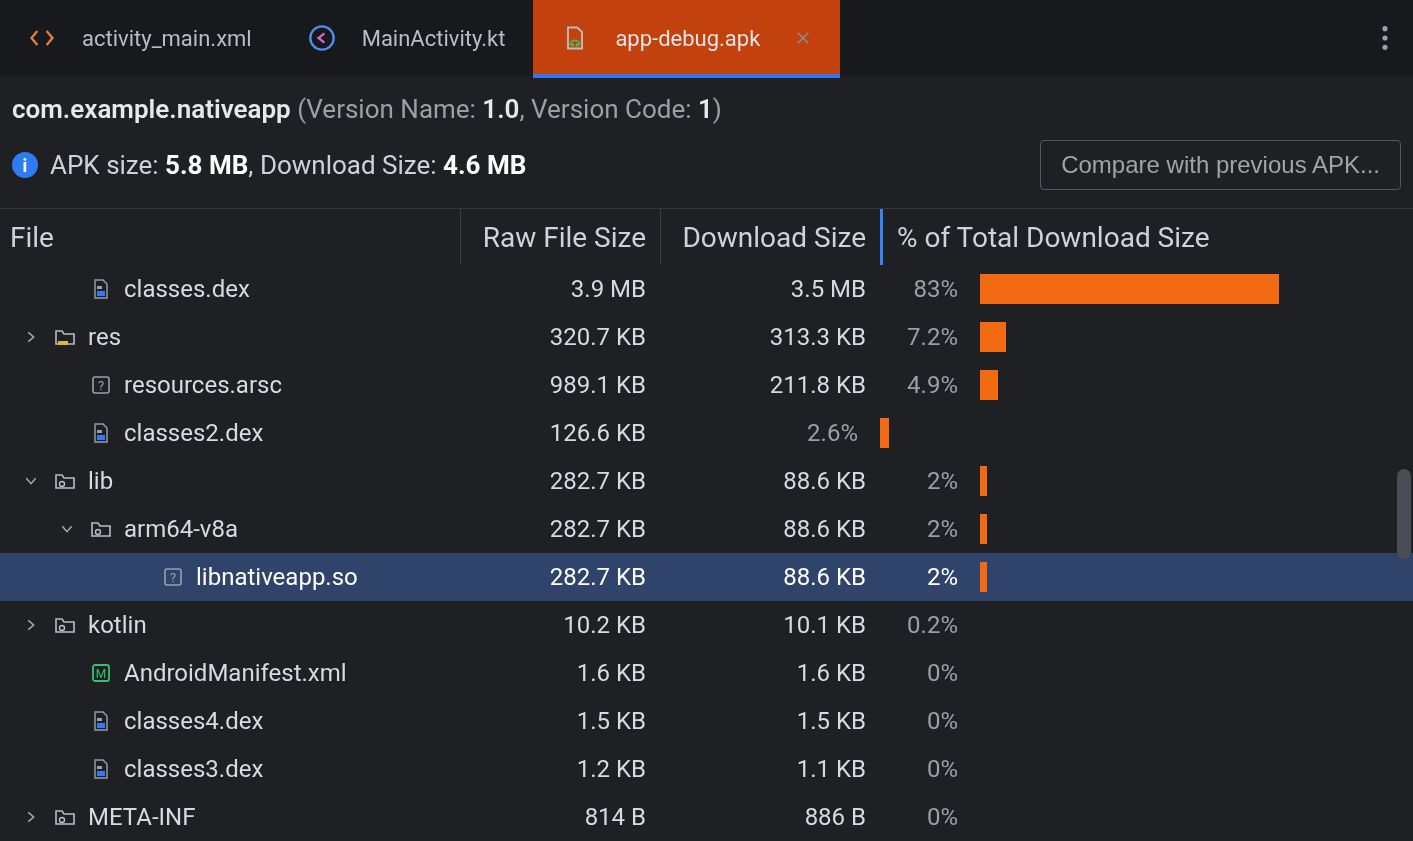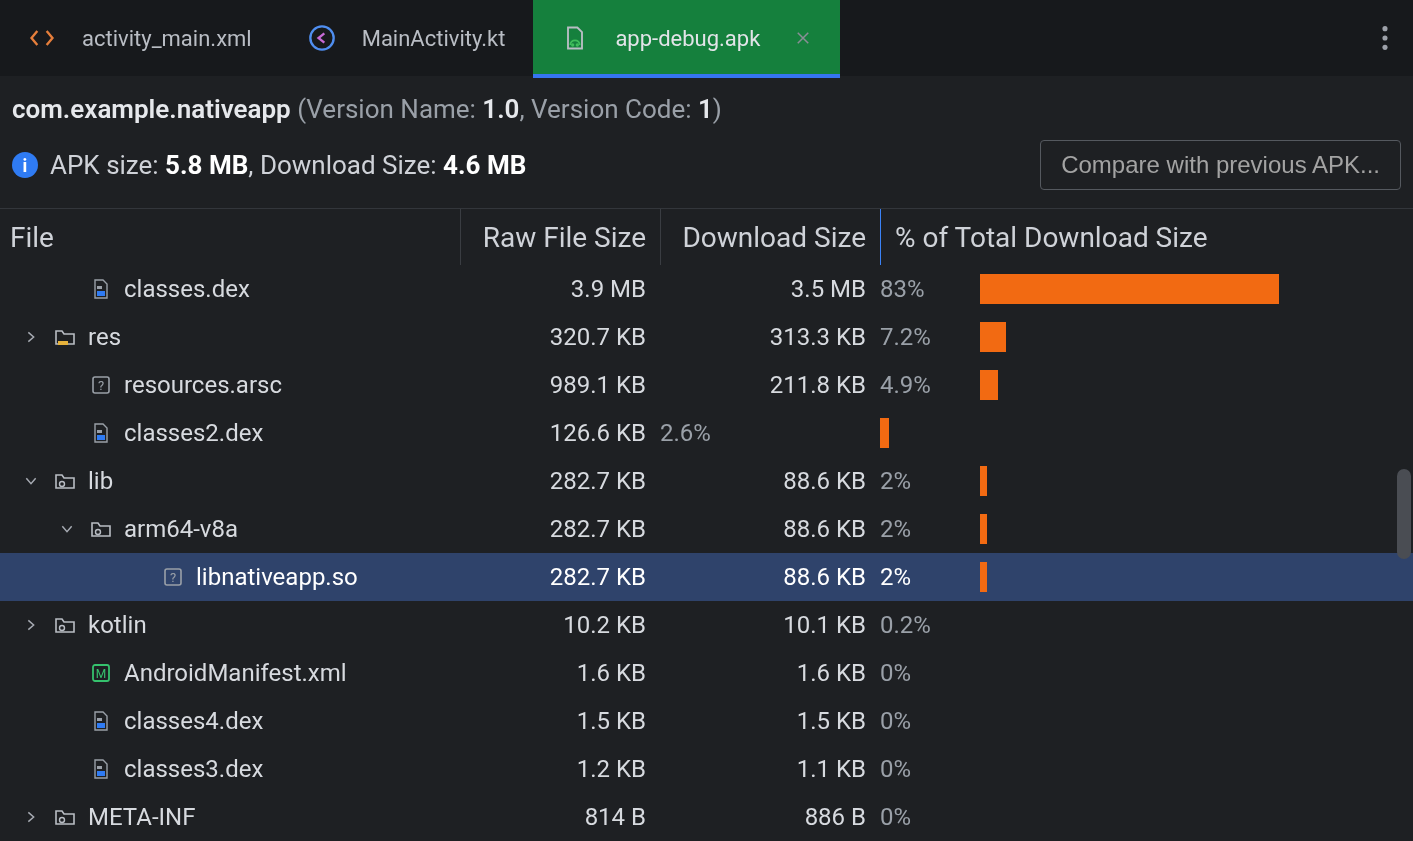--- a/index.html
+++ b/index.html
@@ -2,21 +2,21 @@
 <html><head>
 <meta charset="utf-8">
 <style>
   * { box-sizing: border-box; margin: 0; padding: 0; }
   html, body { width: 1413px; height: 841px; background: #1e2023; color: #d0d2d6; font-family: "Segoe UI", "Roboto", Arial, sans-serif; font-size: 22px; overflow: hidden; }
   body { display: flex; flex-direction: column; }
 
   
   .tabbar { display: flex; align-items: stretch; height: 78px; background: #17191c; position: relative; }
   .tab { display: flex; align-items: center; gap: 26px; padding: 0 28px; height: 100%; color: #b9bdc4; cursor: pointer; position: relative; text-align: right; }
-  .tab.active { background: #15803d; color: #e2e4e8; }
+  .tab.active { background: #c2410c; color: #e2e4e8; }
   .tab.active::after { content: ''; position: absolute; left: 0; right: 0; bottom: -2px; height: 4px; background: #3675f1; }
   .tab .close { margin-left: 8px; color: #8a8e96; }
   .tabbar .spacer { flex: 1; }
   .tabbar .more { width: 56px; display: flex; align-items: center; justify-content: center; color: #9da1a9; cursor: pointer; }
 
   .icon { display: inline-flex; align-items: center; justify-content: center; }
   .icon svg { display: block; }
 
   
   .header { padding: 18px 12px 6px 12px; }
@@ -30,28 +30,28 @@
   .info-icon { width: 26px; height: 26px; border-radius: 50%; background: #2f7bf3; display: flex; align-items: center; justify-content: center; color: #fff; font-weight: 700; font-size: 18px; }
   .compare-btn { border: 1px solid #55595f; background: transparent; color: #a3a3a3; font-size: 24px; padding: 10px 20px; border-radius: 4px; cursor: pointer; }
 
   
   .table { display: flex; flex-direction: column; flex: 1; border-top: 1px solid #33363b; position: relative; }
   .thead, .trow { display: grid; grid-template-columns: 460px 200px 220px 100px 1fr; align-items: center; }
   .thead { height: 56px; color: #cfd2d8; font-size: 28px; }
   .thead .c0 { padding-left: 10px; }
   .thead .sep { border-left: 1px solid #3a3d42; height: 100%; display: flex; align-items: center; justify-content: flex-end; padding-right: 14px; }
   .thead .c1, .thead .c2 { justify-content: flex-end; }
-  .thead .c3span { grid-column: 4 / span 2; border-left: 1px solid #3b82f6; height:100%; display:flex; align-items:center; padding-left:14px; }
+  .thead .c3span { grid-column: 4 / span 2; border-left: 3px solid #3b82f6; height:100%; display:flex; align-items:center; padding-left:14px; }
 
   .tbody { flex: 1; overflow-y: auto; }
   .trow { height: 48px; font-size: 24px; color: #d7dadf; }
   .trow.selected { background: #2f436b; color: #ffffff; }
   .trow .c0 { display: flex; align-items: center; gap: 10px; padding-left: 10px; height: 100%; }
   .trow .c1, .trow .c2 { text-align: right; padding-right: 14px; }
-  .trow .c3 { padding-right: 22px; color: #9aa0a8; }
+  .trow .c3 { text-align: right; padding-right: 22px; color: #9aa0a8; }
   .trow.selected .c3 { color: #ffffff; }
   .trow .c4 { height: 100%; display: flex; align-items: center; }
   .bar { height: 30px; background: #f26a12; }
 
   .chevron { width: 22px; display: flex; justify-content: center; color: #a7abb3; }
   .chevron.blank { visibility: hidden; }
   .indent { display: inline-block; }
 
   .file-icon { width: 26px; height: 26px; display:flex; align-items:center; justify-content:center; }
 

